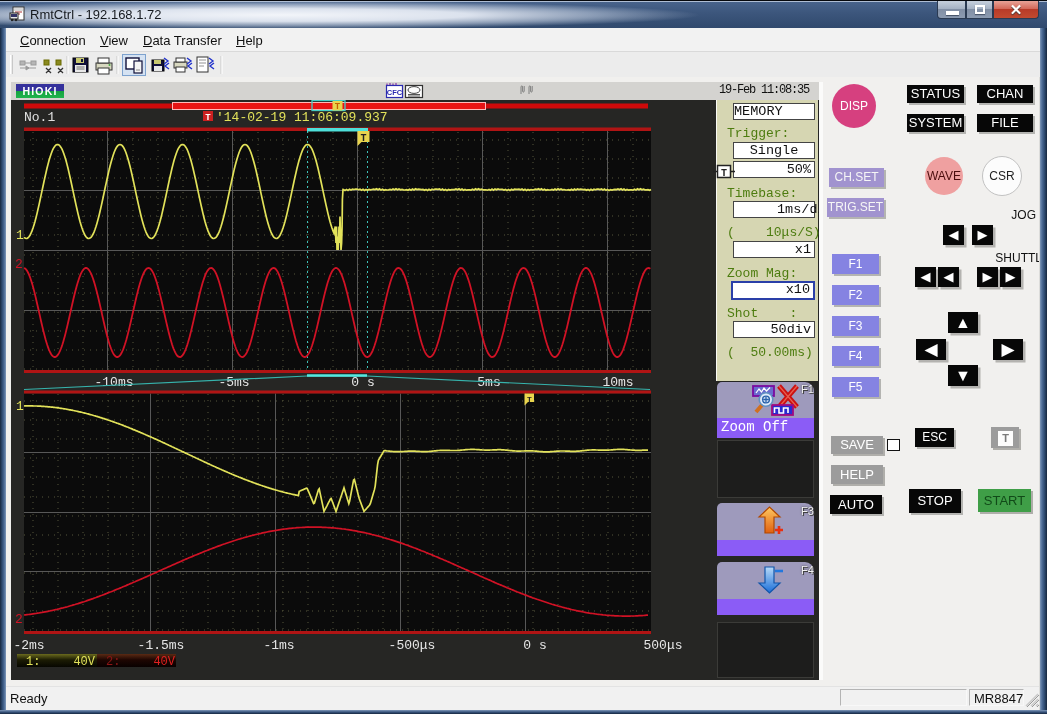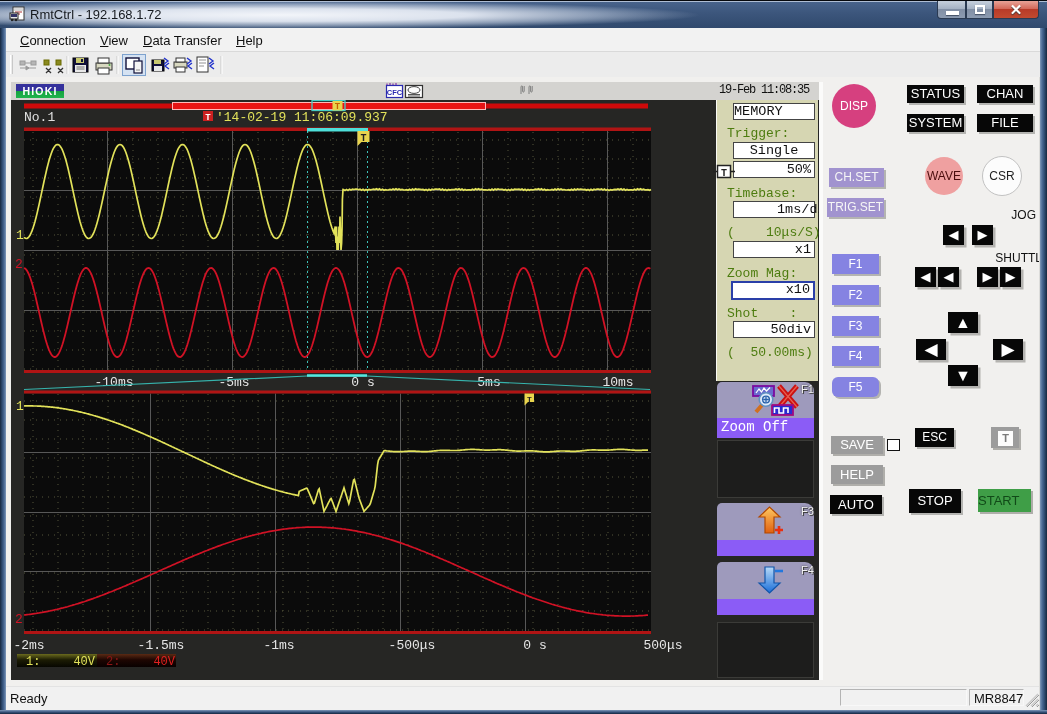--- a/index.html
+++ b/index.html
@@ -383,35 +383,35 @@
 <div class="tri" style="left:972px;top:225px;width:21px;height:20px;font-size:13px;line-height:20px;">▶</div>
 <div class="clbl" style="left:938px;top:251px;width:64px;">SHUTTLE</div>
 <div class="tri" style="left:915px;top:267px;width:21px;height:20px;font-size:13px;line-height:20px;">◀</div>
 <div class="tri" style="left:938px;top:267px;width:21px;height:20px;font-size:13px;line-height:20px;">◀</div>
 <div class="tri" style="left:977px;top:267px;width:21px;height:20px;font-size:13px;line-height:20px;">▶</div>
 <div class="tri" style="left:1000px;top:267px;width:21px;height:20px;font-size:13px;line-height:20px;">▶</div>
 <div class="fk" style="top:254px;">F1</div>
 <div class="fk" style="top:285px;">F2</div>
 <div class="fk" style="top:316px;">F3</div>
 <div class="fk" style="top:346px;">F4</div>
-<div class="fk" style="top:377px;border-radius:6px;">F5</div>
+<div class="fk" style="top:377px;">F5</div>
 <div class="tri" style="left:948px;top:312px;width:30px;height:21px;font-size:16px;line-height:21px;">▲</div>
 <div class="tri" style="left:916px;top:339px;width:30px;height:21px;font-size:17px;line-height:21px;">◀</div>
 <div class="tri" style="left:993px;top:339px;width:30px;height:21px;font-size:17px;line-height:21px;">▶</div>
 <div class="tri" style="left:948px;top:365px;width:30px;height:21px;font-size:16px;line-height:21px;">▼</div>
 <div class="gry" style="left:831px;top:436px;width:52px;height:18px;font-size:13px;line-height:18px;">SAVE</div>
 <div class="abs" style="left:887px;top:439px;width:13px;height:12px;background:#fff;border:1.5px solid #111;"></div>
 <div class="blk" style="left:915px;top:428px;width:39px;height:19px;font-size:12px;line-height:19px;">ESC</div>
 <div class="gry" style="left:991px;top:427px;width:28px;height:21px;">
     <div style="position:absolute;left:7px;top:3.5px;width:15px;height:15px;background:#fcfcfc;color:#7a7a7a;font-size:11px;font-weight:bold;line-height:15px;">T</div>
   </div>
 <div class="gry" style="left:831px;top:465px;width:52px;height:19px;font-size:13px;line-height:19px;">HELP</div>
 <div class="blk" style="left:830px;top:495px;width:52px;height:19px;font-size:13px;line-height:19px;">AUTO</div>
 <div class="blk" style="left:909px;top:489px;width:52px;height:24px;font-size:13px;line-height:24px;">STOP</div>
-<div class="abs" style="left:978px;top:489px;width:53px;height:23px;background:#3f9e47;color:#114a18;font-size:13px;text-align:left;line-height:23px;box-shadow:2px 2px 0 rgba(120,120,115,0.55);">START</div>
+<div class="abs" style="left:978px;top:489px;width:53px;height:23px;background:#3f9e47;color:#114a18;font-size:13px;text-align:center;line-height:23px;box-shadow:2px 2px 0 rgba(120,120,115,0.55);">START</div>
 <div class="abs" id="status">
     <span style="position:absolute;left:4px;top:4px;">Ready</span>
     <div class="sunk" style="left:834px;width:127px;"></div>
     <div class="sunk" style="left:963px;width:55px;">
       <span style="position:absolute;left:4px;top:1px;">MR8847</span>
     </div>
   </div>
 <svg class="abs" style="left:1024px;top:692px;" width="16" height="16" viewBox="0 0 16 16">
     <path d="M14 2L2 14M14 7L7 14M14 12l-2 2" stroke="#c8c8c8" stroke-width="1.5"></path>
     <path d="M15 3L3 15M15 8L8 15M15 13l-2 2" stroke="#9a9a9a" stroke-width="1"></path>

